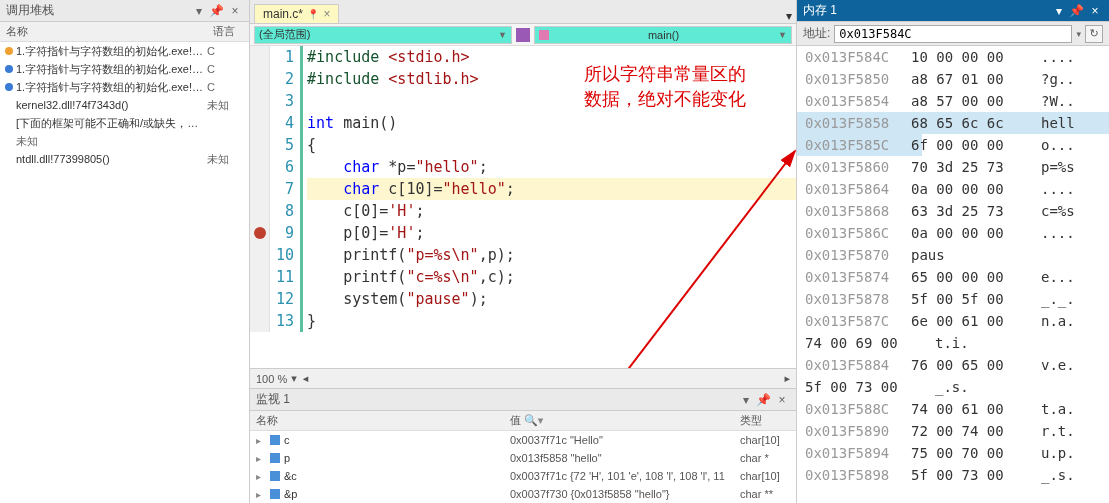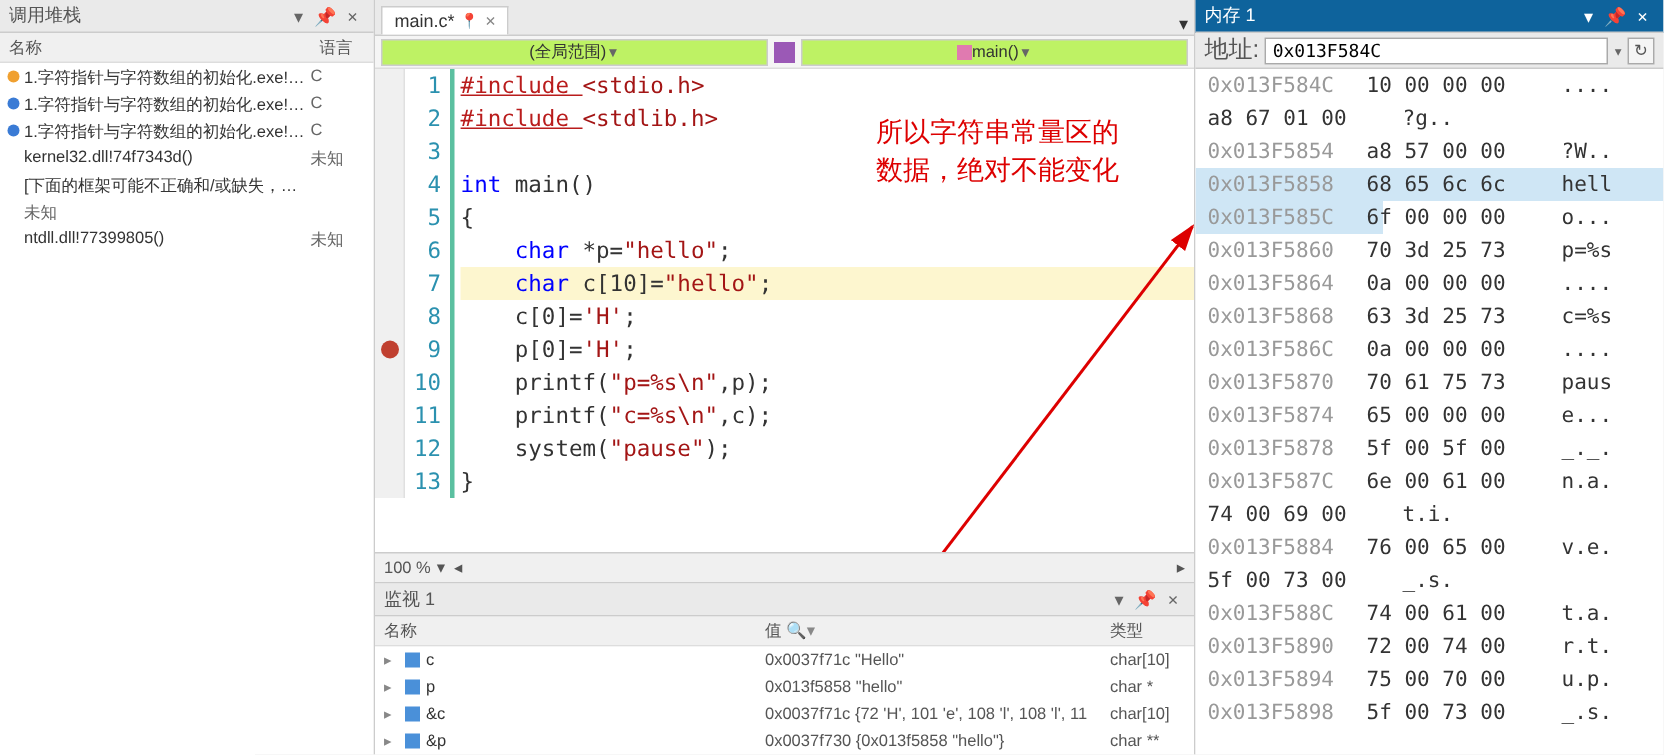--- a/index.html
+++ b/index.html
@@ -18,67 +18,67 @@
 .grid-head .col-lang { width: 40px; padding: 0 4px; }
 .callstack-body { background: #fff; }
 .cs-row { display: flex; height: 18px; align-items: center; font-size: 11px; padding: 0 2px; }
 .cs-row .marker { width: 14px; display: flex; justify-content: center; }
 .cs-row .name { flex: 1; white-space: nowrap; overflow: hidden; text-overflow: ellipsis; }
 .cs-row .lang { width: 40px; color: #666; }
 .bullet-yellow { width: 8px; height: 8px; background: #f0a030; border-radius: 50%; display: inline-block; }
 .bullet-blue { width: 8px; height: 8px; background: #3a7bd5; border-radius: 50%; display: inline-block; }
 
 .tab-bar { height: 24px; background: #eaeaea; display: flex; align-items: flex-end; padding: 0 4px; border-bottom: 1px solid #ccc; }
-.tab { background: #ffffff; border: 1px solid #ccc; border-bottom: none; padding: 2px 8px; font-size: 12px; color: #333; display: flex; align-items: center; gap: 4px; justify-content: space-between; }
+.tab { background: #fef9c3; border: 1px solid #ccc; border-bottom: none; padding: 2px 8px; font-size: 12px; color: #333; display: flex; align-items: center; gap: 4px; justify-content: space-between; }
 .tab .pin { color: #888; font-size: 10px; }
 .tab .close { color: #888; font-size: 12px; }
 
 .scope-bar { height: 22px; background: #f5f5f5; border-bottom: 1px solid #ddd; display: flex; align-items: center; padding: 0 4px; gap: 4px; }
-.scope-combo { flex: 1; border: 1px solid #ccc; height: 18px; background: #bef264; font-size: 11px; padding: 0 4px; display: flex; align-items: center; justify-content: center; }
+.scope-combo { flex: 1; border: 1px solid #ccc; height: 18px; background: #5eead4; font-size: 11px; padding: 0 4px; display: flex; align-items: center; justify-content: space-between; }
 .scope-combo .chev { color: #666; font-size: 9px; }
 .scope-icon { width: 14px; height: 14px; display: inline-block; }
 .icon-purple { background: #9b59b6; }
 .icon-pink { background: #e07ab0; }
 
 .editor-area { flex: 1; background: #fff; position: relative; overflow: hidden; }
 .editor { display: flex; font-family: Consolas, monospace; font-size: 15px; line-height: 22px; }
 .gutter-bp { width: 20px; background: #f0f0f0; border-right: 1px solid #e0e0e0; }
 .gutter-num { background: #fff; border-right: 3px solid #5bc0a0; text-align: right; color: #2b91af; padding: 0 6px 0 6px; }
 .code-lines { flex: 1; padding-left: 4px; position: relative; }
 .code-line { white-space: pre; }
 .code-line.hl { background: #fdf6cf; }
 .bp-row { height: 22px; display: flex; align-items: center; justify-content: center; }
 .bp-dot { width: 12px; height: 12px; background: #c04030; border-radius: 50%; }
 .kw { color: #0000ff; }
-.pp { color: #b91c1c; text-decoration: underline; }
+.pp { color: #14532d; }
 .str { color: #a31515; }
 .brace { color: #333; }
 
-.annotation { position: absolute; top: 30px; right: 50px; color: #d00; font-size: 18px; font-family: "Microsoft YaHei", sans-serif; line-height: 1.4; pointer-events: none; }
+.annotation { position: absolute; top: 16px; right: 50px; color: #d00; font-size: 18px; font-family: "Microsoft YaHei", sans-serif; line-height: 1.4; pointer-events: none; }
 .arrow-svg { position: absolute; top: 0; left: 0; width: 100%; height: 100%; pointer-events: none; }
 
 .editor-footer { height: 20px; background: #f0f0f0; border-top: 1px solid #ccc; display: flex; align-items: center; padding: 0 6px; font-size: 11px; color: #555; }
 .editor-footer .spacer { flex: 1; }
 
 .watch-panel { border-top: 1px solid #ccc; }
 .watch-head { display: flex; background: #f0f0f0; border-bottom: 1px solid #ddd; height: 20px; align-items: center; font-size: 11px; color: #555; }
 .watch-head .c1 { flex: 1; padding: 0 6px; }
 .watch-head .c2 { width: 230px; padding: 0 4px; }
 .watch-head .c3 { width: 60px; padding: 0 4px; }
 .watch-head .srch { color: #888; margin-right: 4px; }
 .watch-body { background: #fff; }
 .watch-row { display: flex; height: 18px; align-items: center; font-size: 11px; }
 .watch-row .c1 { flex: 1; padding: 0 6px; display: flex; align-items: center; gap: 4px; }
 .watch-row .c2 { width: 230px; padding: 0 4px; white-space: nowrap; overflow: hidden; color: #555; }
 .watch-row .c3 { width: 60px; padding: 0 4px; color: #555; }
 .expander { color: #888; font-size: 10px; width: 10px; }
 .cube { width: 10px; height: 10px; background: #4a90d9; display: inline-block; }
 
 .mem-addr-bar { height: 24px; background: #eaeaea; border-bottom: 1px solid #ccc; display: flex; align-items: center; padding: 0 6px; gap: 4px; }
-.mem-addr-bar label { font-size: 16px; color: #555; text-align: right; }
+.mem-addr-bar label { font-size: 12px; color: #555; text-align: right; }
 .mem-addr-input { flex: 1; border: 1px solid #aaa; height: 18px; font-size: 12px; padding: 0 4px; font-family: Consolas, monospace; }
 .mem-refresh { width: 18px; height: 18px; border: 1px solid #aaa; background: #f5f5f5; display: flex; align-items: center; justify-content: center; font-size: 11px; color: #555; }
 
 .mem-body { flex: 1; background: #fff; overflow-y: auto; font-family: Consolas, monospace; font-size: 14px; line-height: 22px; }
 .mem-row { display: flex; padding: 0 8px; }
 .mem-row.hl { background: #cfe6f5; }
 .mem-addr { width: 106px; color: #999; }
 .mem-hex { width: 130px; color: #333; letter-spacing: 0; }
 .mem-ascii { flex: 1; color: #333; }
 </style>
@@ -305,20 +305,21 @@
     <span style="font-size:9px;color:#666">▾</span>
     <div class="mem-refresh">↻</div>
   </div>
   <div class="mem-body" id="mem-body">
       <div class="mem-row">
         <span class="mem-addr">0x013F584C</span>
         <span class="mem-hex">10 00 00 00</span>
         <span class="mem-ascii">....</span>
       </div>
       <div class="mem-row">
+        <span class="mem-addr">0x013F5850</span>
         <span class="mem-hex">a8 67 01 00</span>
         <span class="mem-ascii">?g..</span>
       </div>
       <div class="mem-row">
         <span class="mem-addr">0x013F5854</span>
         <span class="mem-hex">a8 57 00 00</span>
         <span class="mem-ascii">?W..</span>
       </div>
       <div class="mem-row hl">
         <span class="mem-addr">0x013F5858</span>
@@ -345,21 +346,20 @@
         <span class="mem-hex">63 3d 25 73</span>
         <span class="mem-ascii">c=%s</span>
       </div>
       <div class="mem-row">
         <span class="mem-addr">0x013F586C</span>
         <span class="mem-hex">0a 00 00 00</span>
         <span class="mem-ascii">....</span>
       </div>
       <div class="mem-row">
         <span class="mem-addr">0x013F5870</span>
-        <span class="mem-hex">70 61 75 73</span>
         <span class="mem-ascii">paus</span>
       </div>
       <div class="mem-row">
         <span class="mem-addr">0x013F5874</span>
         <span class="mem-hex">65 00 00 00</span>
         <span class="mem-ascii">e...</span>
       </div>
       <div class="mem-row">
         <span class="mem-addr">0x013F5878</span>
         <span class="mem-hex">5f 00 5f 00</span>

